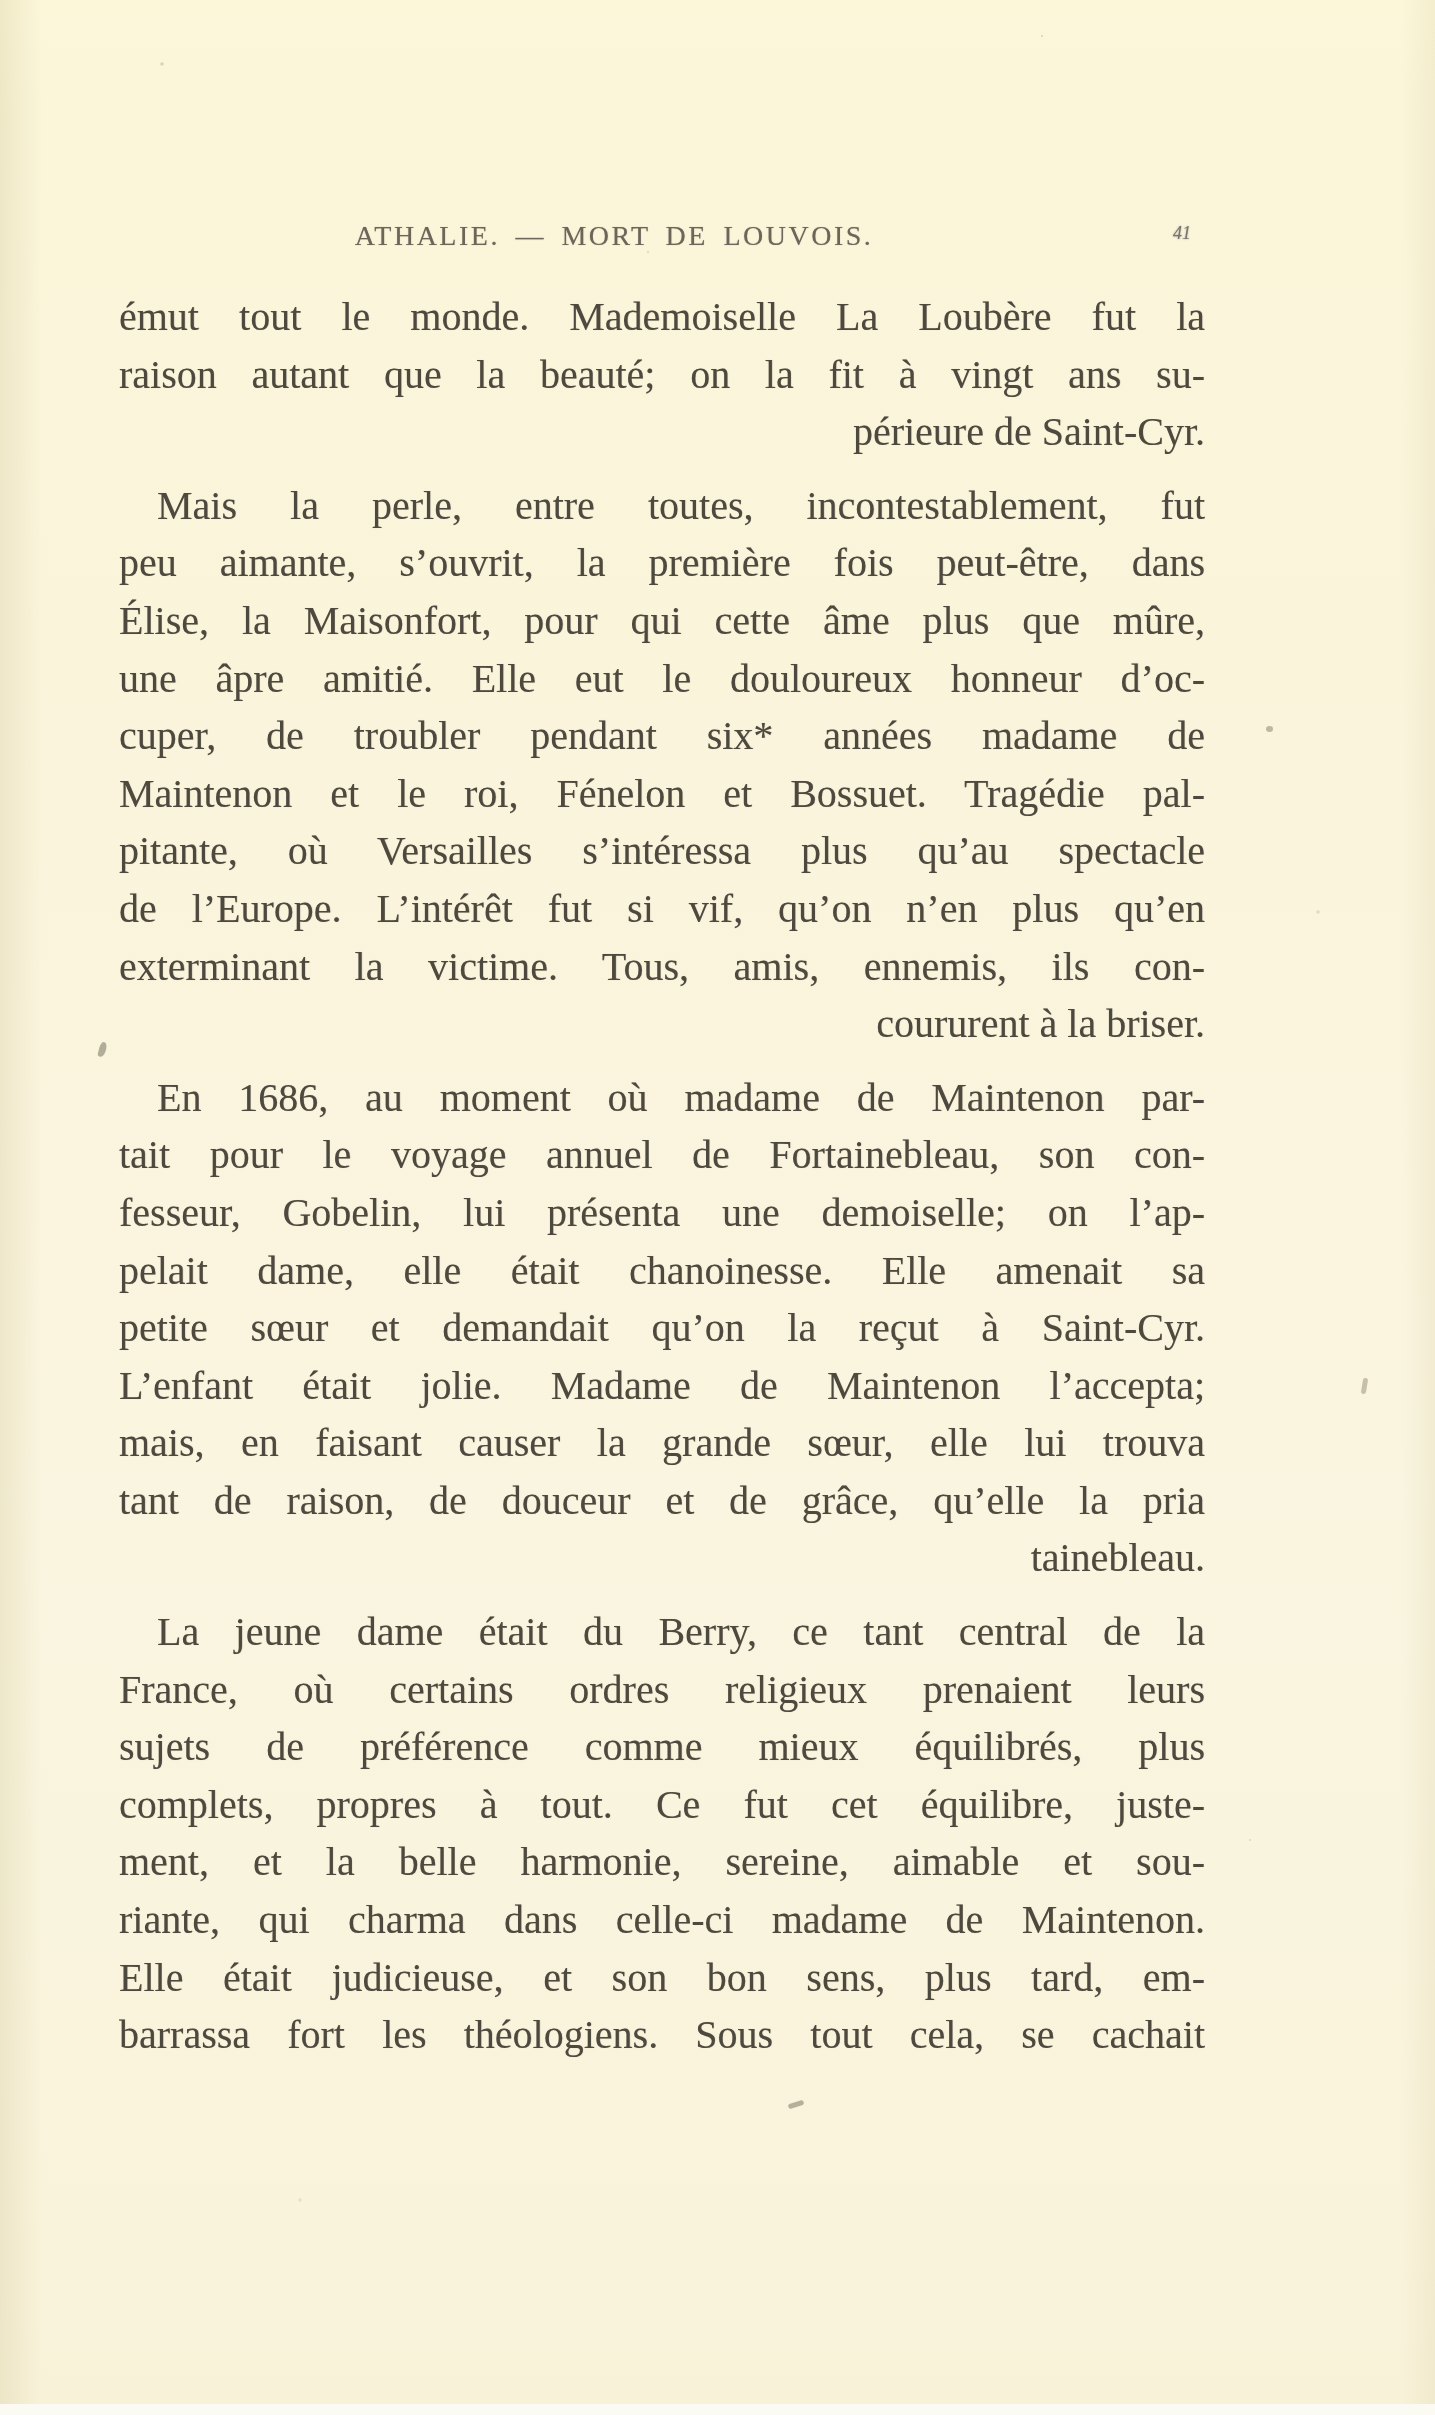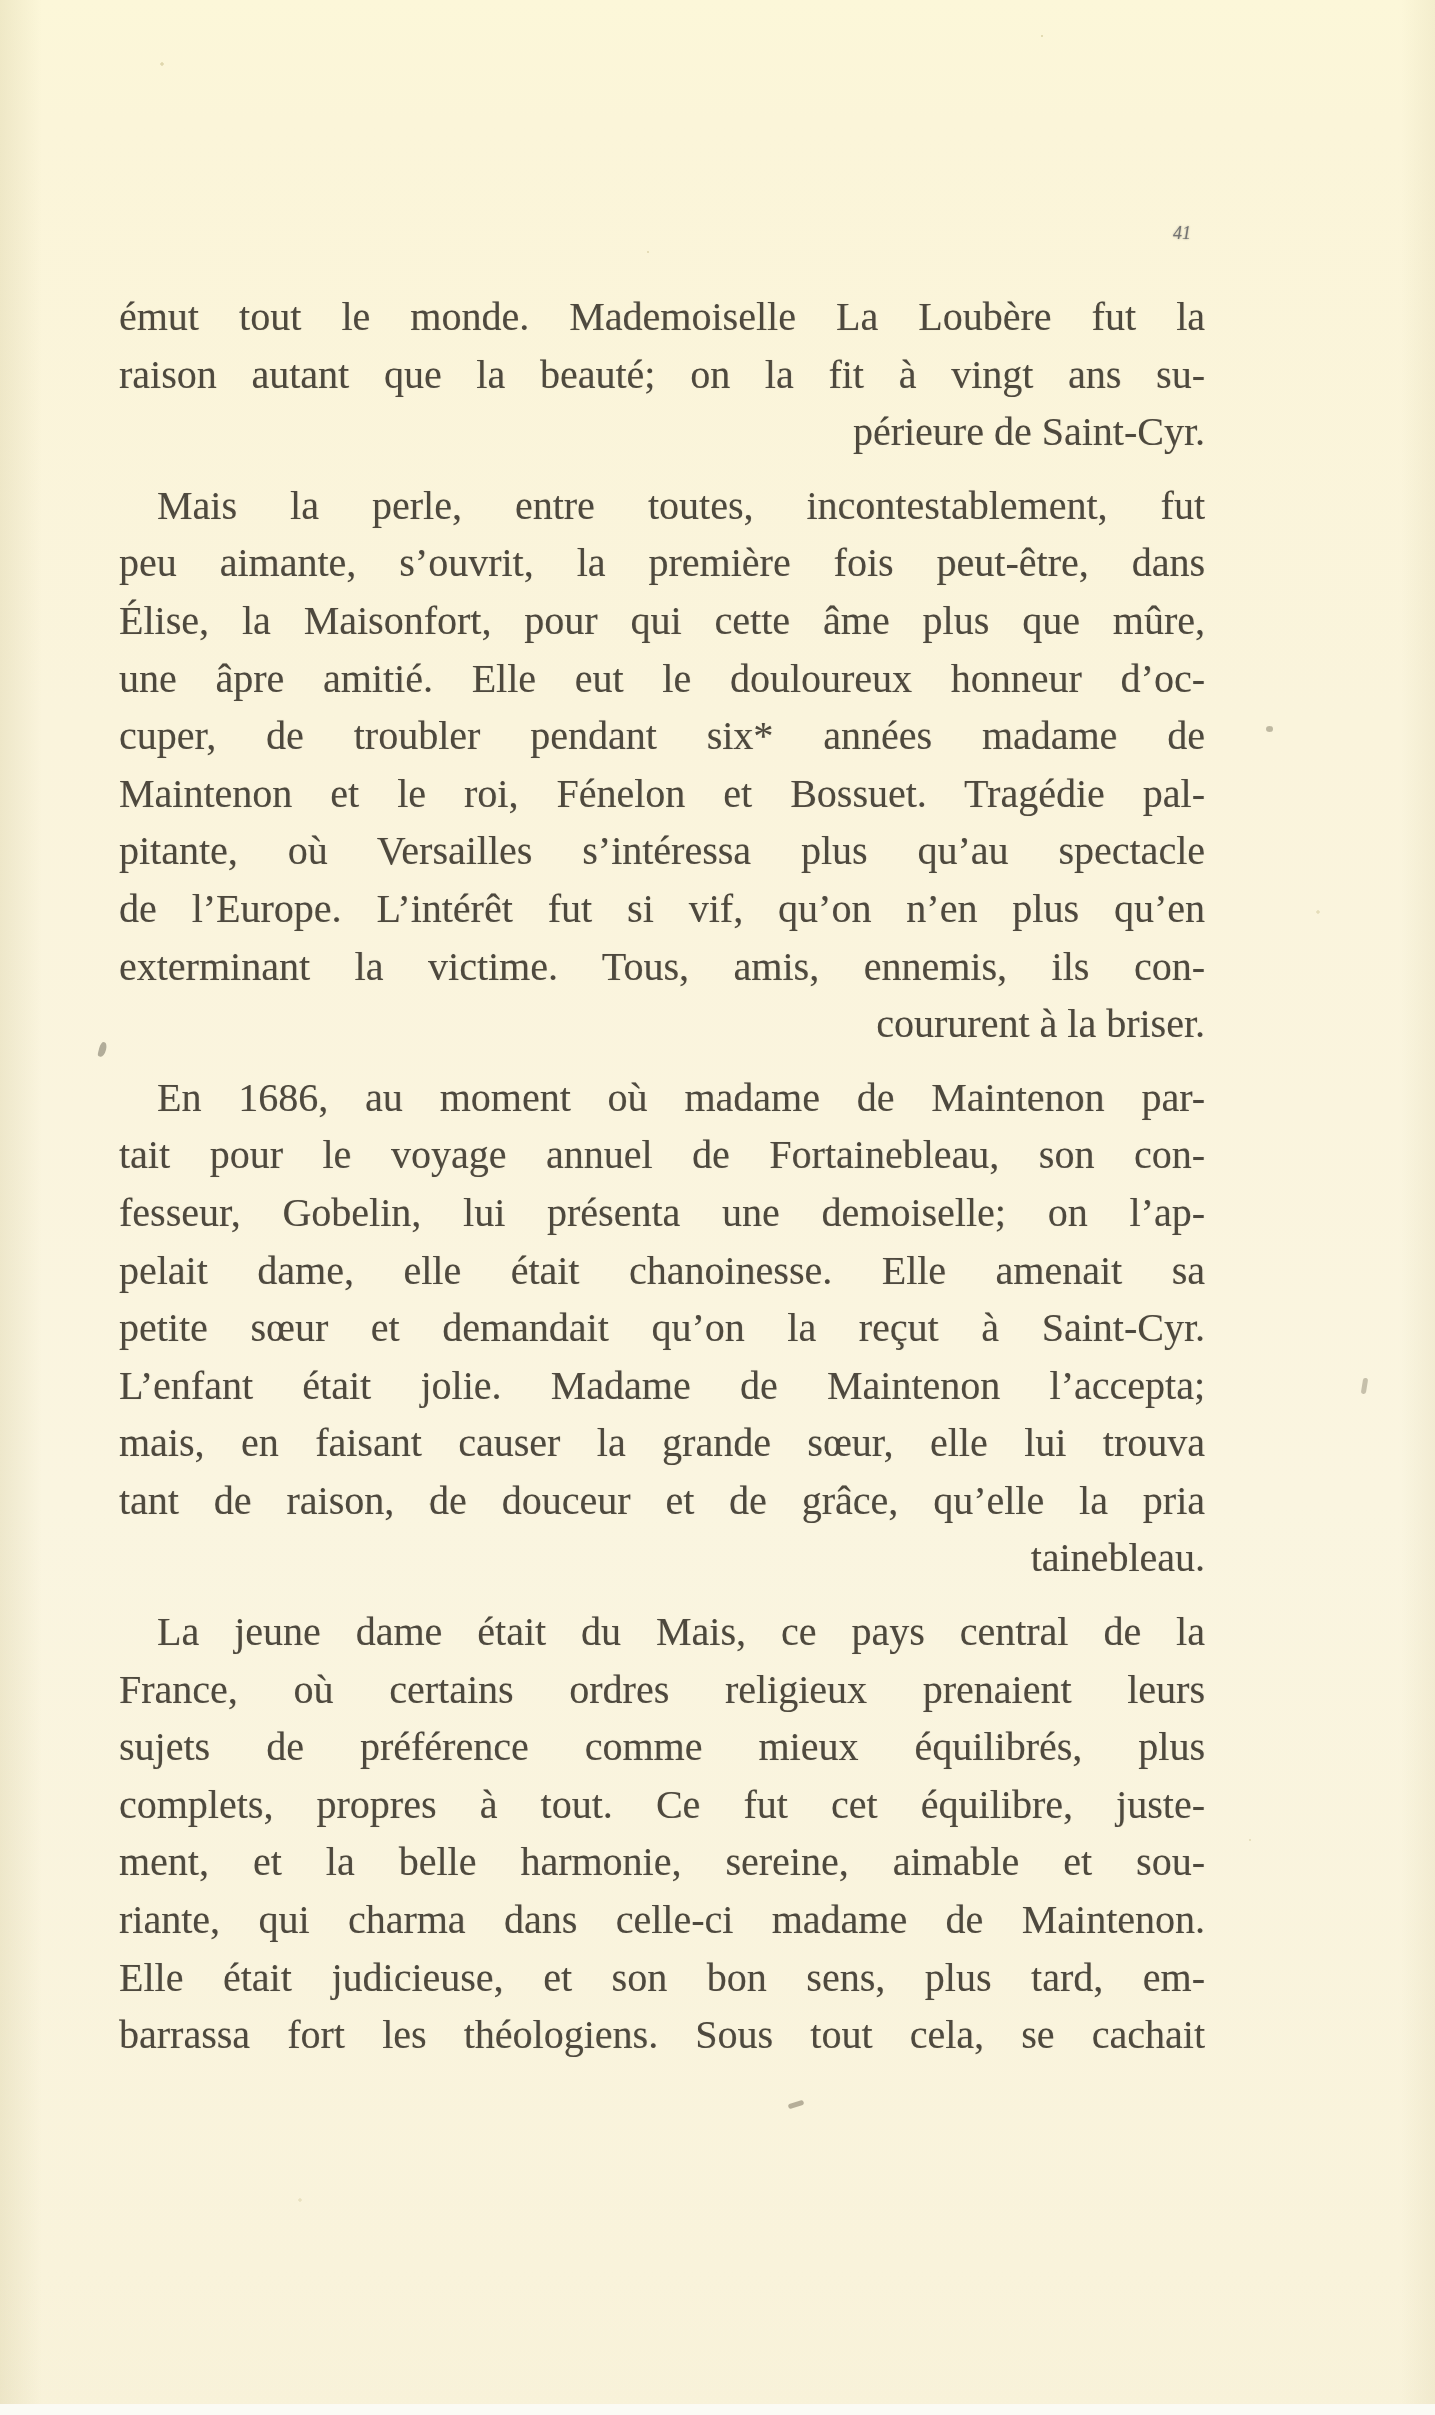--- a/index.html
+++ b/index.html
@@ -110,20 +110,21 @@
     position: absolute;
     left: 0; bottom: 0;
     width: 100%; height: 11px;
     background: #fbfbf4;
   }
 </style>
 </head>
 <body>
 
 <div class="running-header">
+  <span class="running-title">ATHALIE. — MORT DE LOUVOIS.</span>
   <span class="page-number">41</span>
 </div>
 
 <div class="text-block">
     <div class="paragraph">
       <div class="line">émut tout le monde. Mademoiselle La Loubère fut la</div>
       <div class="line">raison autant que la beauté; on la fit à vingt ans su-</div>
       <div class="line end">périeure de Saint-Cyr.</div>
     </div>
     <div class="paragraph">
@@ -143,21 +144,21 @@
       <div class="line">tait pour le voyage annuel de Fortainebleau, son con-</div>
       <div class="line">fesseur, Gobelin, lui présenta une demoiselle; on l’ap-</div>
       <div class="line">pelait dame, elle était chanoinesse. Elle amenait sa</div>
       <div class="line">petite sœur et demandait qu’on la reçut à Saint-Cyr.</div>
       <div class="line">L’enfant était jolie. Madame de Maintenon l’accepta;</div>
       <div class="line">mais, en faisant causer la grande sœur, elle lui trouva</div>
       <div class="line">tant de raison, de douceur et de grâce, qu’elle la pria</div>
       <div class="line end">tainebleau.</div>
     </div>
     <div class="paragraph">
-      <div class="line indent">La jeune dame était du Mais, ce pays central de la</div>
+      <div class="line indent">La jeune dame était du Berry, ce tant central de la</div>
       <div class="line">France, où certains ordres religieux prenaient leurs</div>
       <div class="line">sujets de préférence comme mieux équilibrés, plus</div>
       <div class="line">complets, propres à tout. Ce fut cet équilibre, juste-</div>
       <div class="line">ment, et la belle harmonie, sereine, aimable et sou-</div>
       <div class="line">riante, qui charma dans celle-ci madame de Maintenon.</div>
       <div class="line">Elle était judicieuse, et son bon sens, plus tard, em-</div>
       <div class="line">barrassa fort les théologiens. Sous tout cela, se cachait</div>
     </div>
   </div>
 

